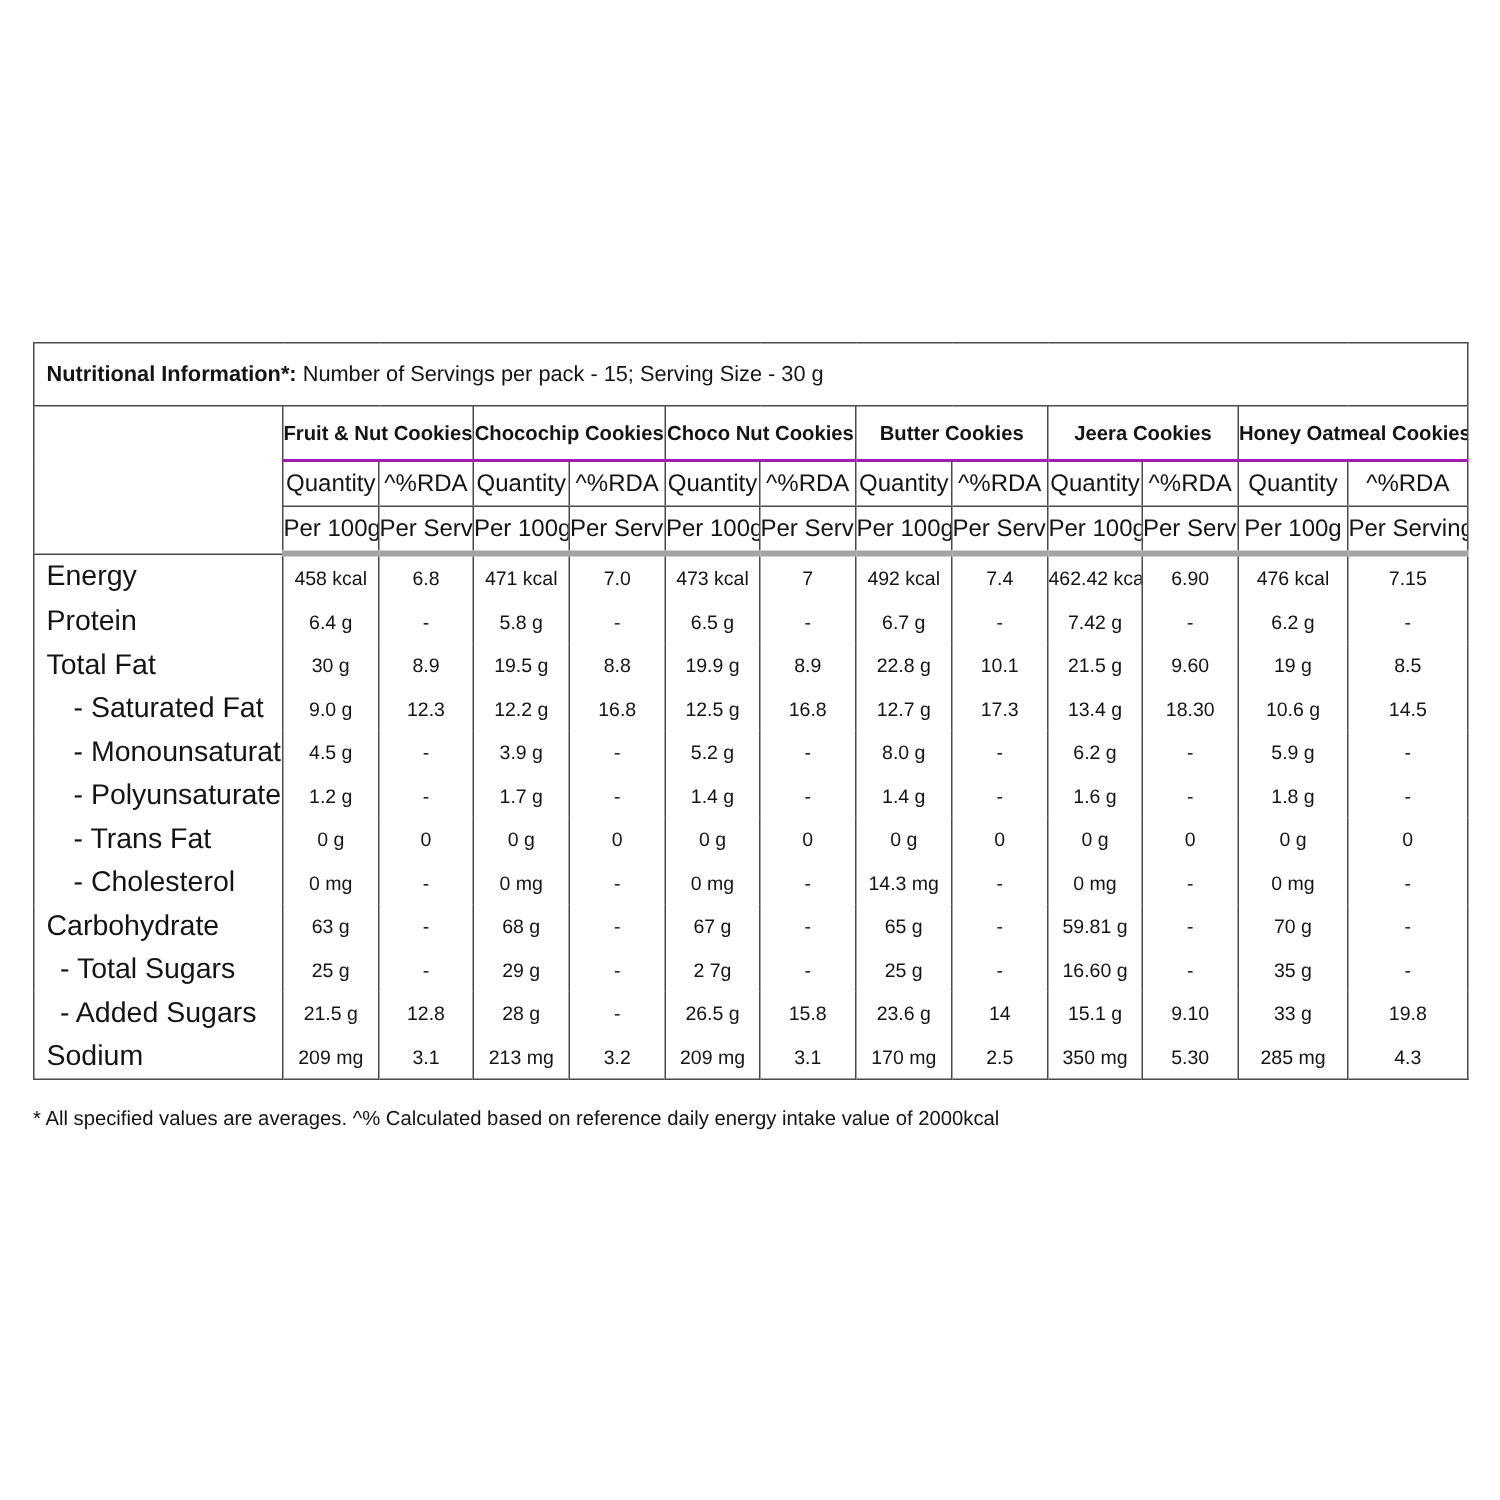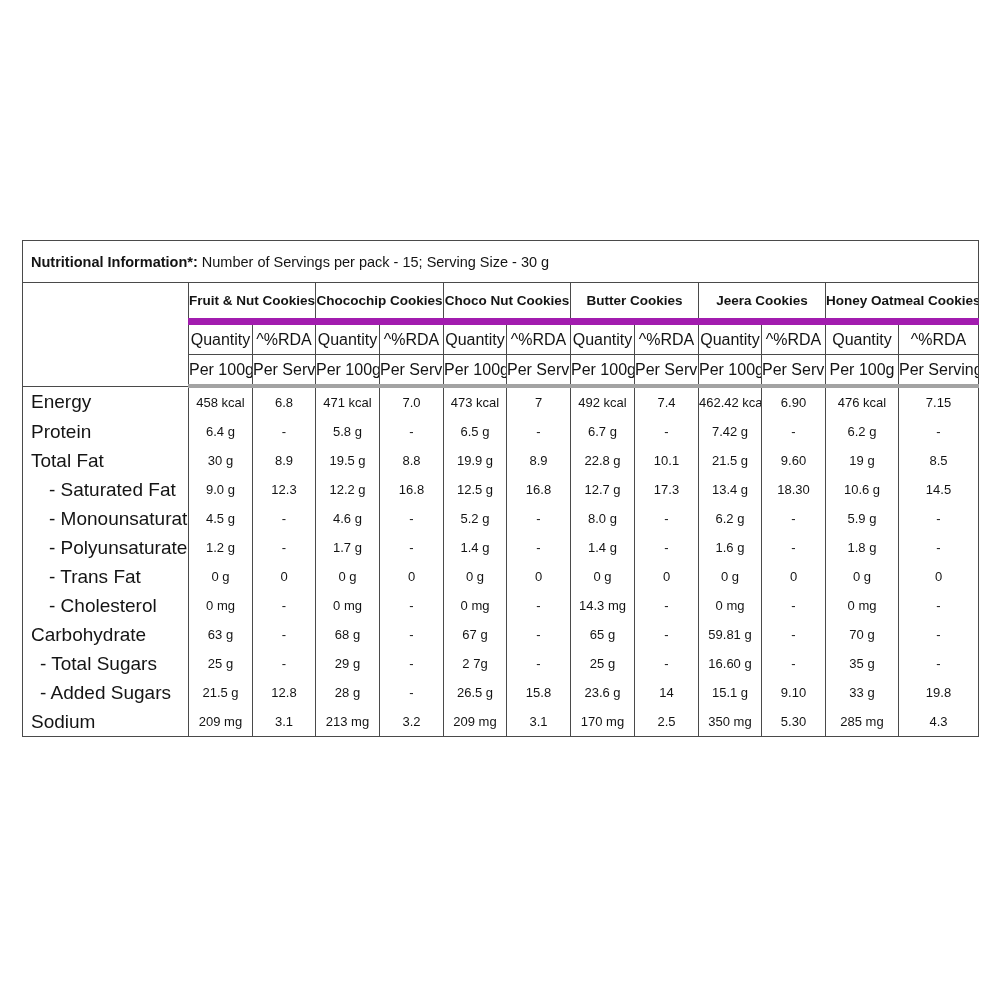--- a/index.html
+++ b/index.html
@@ -16,21 +16,21 @@
   .page {
     position: relative;
     width: 1000px;
     height: 1000px;
     background: #ffffff;
     overflow: hidden;
   }
   .table-wrap {
     position: absolute;
     left: 22px;
-    top: 240px;
+    top: 228px;
     width: 956px;
   }
   table.nutrition {
     border-collapse: collapse;
     table-layout: fixed;
     width: 956px;
     border: 1px solid #4a4a4a;
   }
   table.nutrition td {
     overflow: hidden;
@@ -41,21 +41,21 @@
   .title-cell {
     border-bottom: 1px solid #4a4a4a;
     height: 41px;
     font-size: 14.5px;
     padding-left: 8px !important;
     text-align: left;
   }
   .title-cell b { font-weight: bold; }
   td.product {
     border-left: 1px solid #4a4a4a;
-    border-bottom: 7px solid #a21caf;
+    border-bottom: 2px solid #a21caf;
     font-weight: bold;
     text-align: center;
     height: 35px;
     font-size: 13.5px;
   }
   td.label-head {
     border-bottom: 1px solid #4a4a4a;
   }
   td.sub {
     border-left: 1px solid #4a4a4a;
@@ -214,21 +214,21 @@
             <td class="val">17.3</td>
             <td class="val">13.4 g</td>
             <td class="val">18.30</td>
             <td class="val">10.6 g</td>
             <td class="val">14.5</td>
           </tr>
           <tr>
             <td class="nutrient indent-2">- Monounsaturated Fat</td>
             <td class="val">4.5 g</td>
             <td class="val">-</td>
-            <td class="val">4.6 g</td>
+            <td class="val">3.9 g</td>
             <td class="val">-</td>
             <td class="val">5.2 g</td>
             <td class="val">-</td>
             <td class="val">8.0 g</td>
             <td class="val">-</td>
             <td class="val">6.2 g</td>
             <td class="val">-</td>
             <td class="val">5.9 g</td>
             <td class="val">-</td>
           </tr>
@@ -333,13 +333,14 @@
             <td class="val">170 mg</td>
             <td class="val">2.5</td>
             <td class="val">350 mg</td>
             <td class="val">5.30</td>
             <td class="val">285 mg</td>
             <td class="val">4.3</td>
           </tr>
         </tbody>
     </table>
   </div>
+  <div class="footnote">* All specified values are averages. ^% Calculated based on reference daily energy intake value of 2000kcal</div>
 </div>
 
 </body></html>

